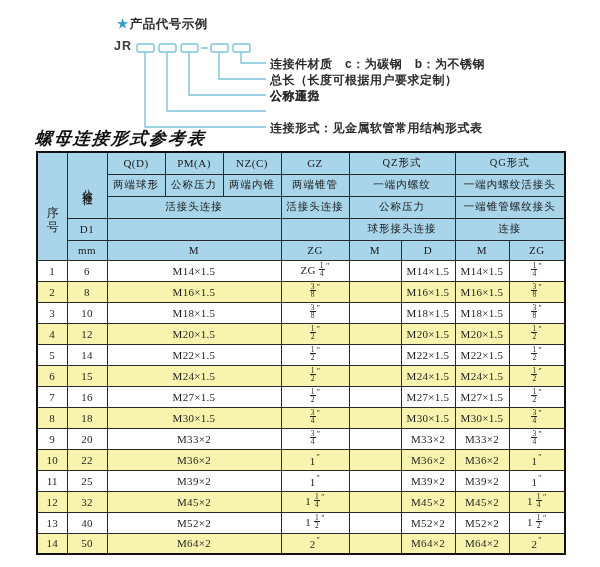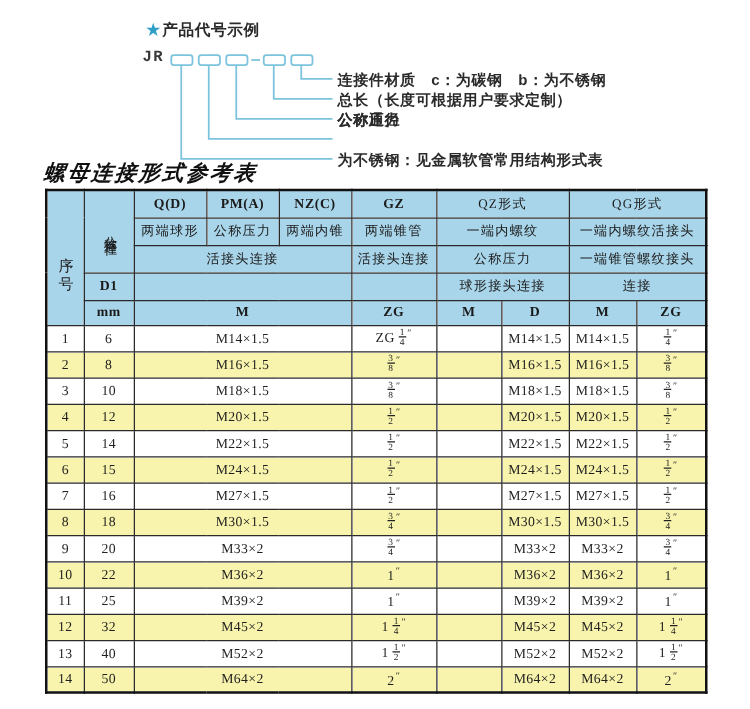--- a/index.html
+++ b/index.html
@@ -7,39 +7,39 @@
     --ink:#1f1f1f; --border:#2a2a2a;
   }
   *{box-sizing:border-box; margin:0; padding:0;}
   body{background:#fff; font-family:"Liberation Serif", serif; color:var(--ink);}
   .page{position:relative; width:600px; height:567px; background:#ffffff; overflow:hidden;}
 
   
   .diag-title{position:absolute; left:117px; top:16px; font-family:"Liberation Sans", sans-serif;
     font-weight:bold; font-size:12.5px; color:#2b2b2b; letter-spacing:0.5px;}
   .diag-title .star{color:var(--star); margin-right:1px;}
-  .jr{position:absolute; left:114px; top:39px; font-family:Liberation Mono, monospace;
+  .jr{position:absolute; left:114px; top:39px; font-family:Liberation Sans, sans-serif;
     font-weight:bold; font-size:12.5px; color:#3a3a3a; letter-spacing:1px;}
   svg.diagram{position:absolute; left:0; top:0;}
   .diag-label{position:absolute; left:270px; font-family:"Liberation Sans", sans-serif;
     font-weight:bold; font-size:12px; color:#2b2b2b; white-space:nowrap; letter-spacing:0.5px;}
 
   
   .tbl-title{position:absolute; left:35px; top:127px; font-family:"DejaVu Serif", serif;
     font-style:italic; font-weight:bold; font-size:17px; letter-spacing:2px; color:#111;
     transform:skewX(-6deg);}
 
   
   table.main{position:absolute; left:36px; top:151px; border-collapse:collapse;
     border:2px solid #111; table-layout:fixed; width:528px;}
   td,th{border:1px solid var(--border); text-align:center; vertical-align:middle;
     overflow:hidden; padding:0;}
   thead th{background:var(--blue); font-weight:normal; font-size:10.5px; letter-spacing:1px;
     height:22px; color:#1a1a1a;}
-  thead th.lat{font-size:11px; letter-spacing:0.5px;font-weight:bold;}
+  thead th.lat{font-size:11px; letter-spacing:0.5px;}
   thead tr.last th{height:20px;text-align:center;}
   .vtext{writing-mode:vertical-rl; text-orientation:upright; margin:0 auto;}
   th.seq .vtext{font-size:12px; letter-spacing:16px; padding-top:14px;}
   th.dn .vtext{font-size:10.5px; letter-spacing:2px;}
   tbody td{height:21px; font-size:11px; letter-spacing:0.3px; background:#fff;}
   tbody tr.yellow td{background:var(--yellow);}
   .frac{display:inline-flex; flex-direction:column; align-items:center; vertical-align:middle;
     font-size:7.5px; line-height:1.05; position:relative; top:-1px;}
   .frac .num{border-bottom:1px solid #222; padding:0 1px;}
   .frac .den{padding:0 1px;}
@@ -68,21 +68,21 @@
 
   <div class="diag-title">
     <span class="star">★</span><span>产品代号示例</span>
   </div>
   <div class="jr">JR</div>
 
   <div class="diag-label" style="top:72px">总长（长度可根据用户要求定制）</div>
   <div class="diag-label" style="top:56px">连接件材质　c：为碳钢　b：为不锈钢</div>
   <div class="diag-label" style="top:88px">公称通径</div>
   <div class="diag-label" style="top:88px">公称压力</div>
-  <div class="diag-label" style="top:120px">为不锈钢：见金属软管常用结构形式表</div>
+  <div class="diag-label" style="top:120px">连接形式：见金属软管常用结构形式表</div>
 
   <div class="tbl-title">螺母连接形式参考表</div>
 
   <table class="main">
     <colgroup>
       <col style="width:30px">
         <col style="width:40px">
       <col style="width:58px">
         <col style="width:58px">
         <col style="width:58px">

